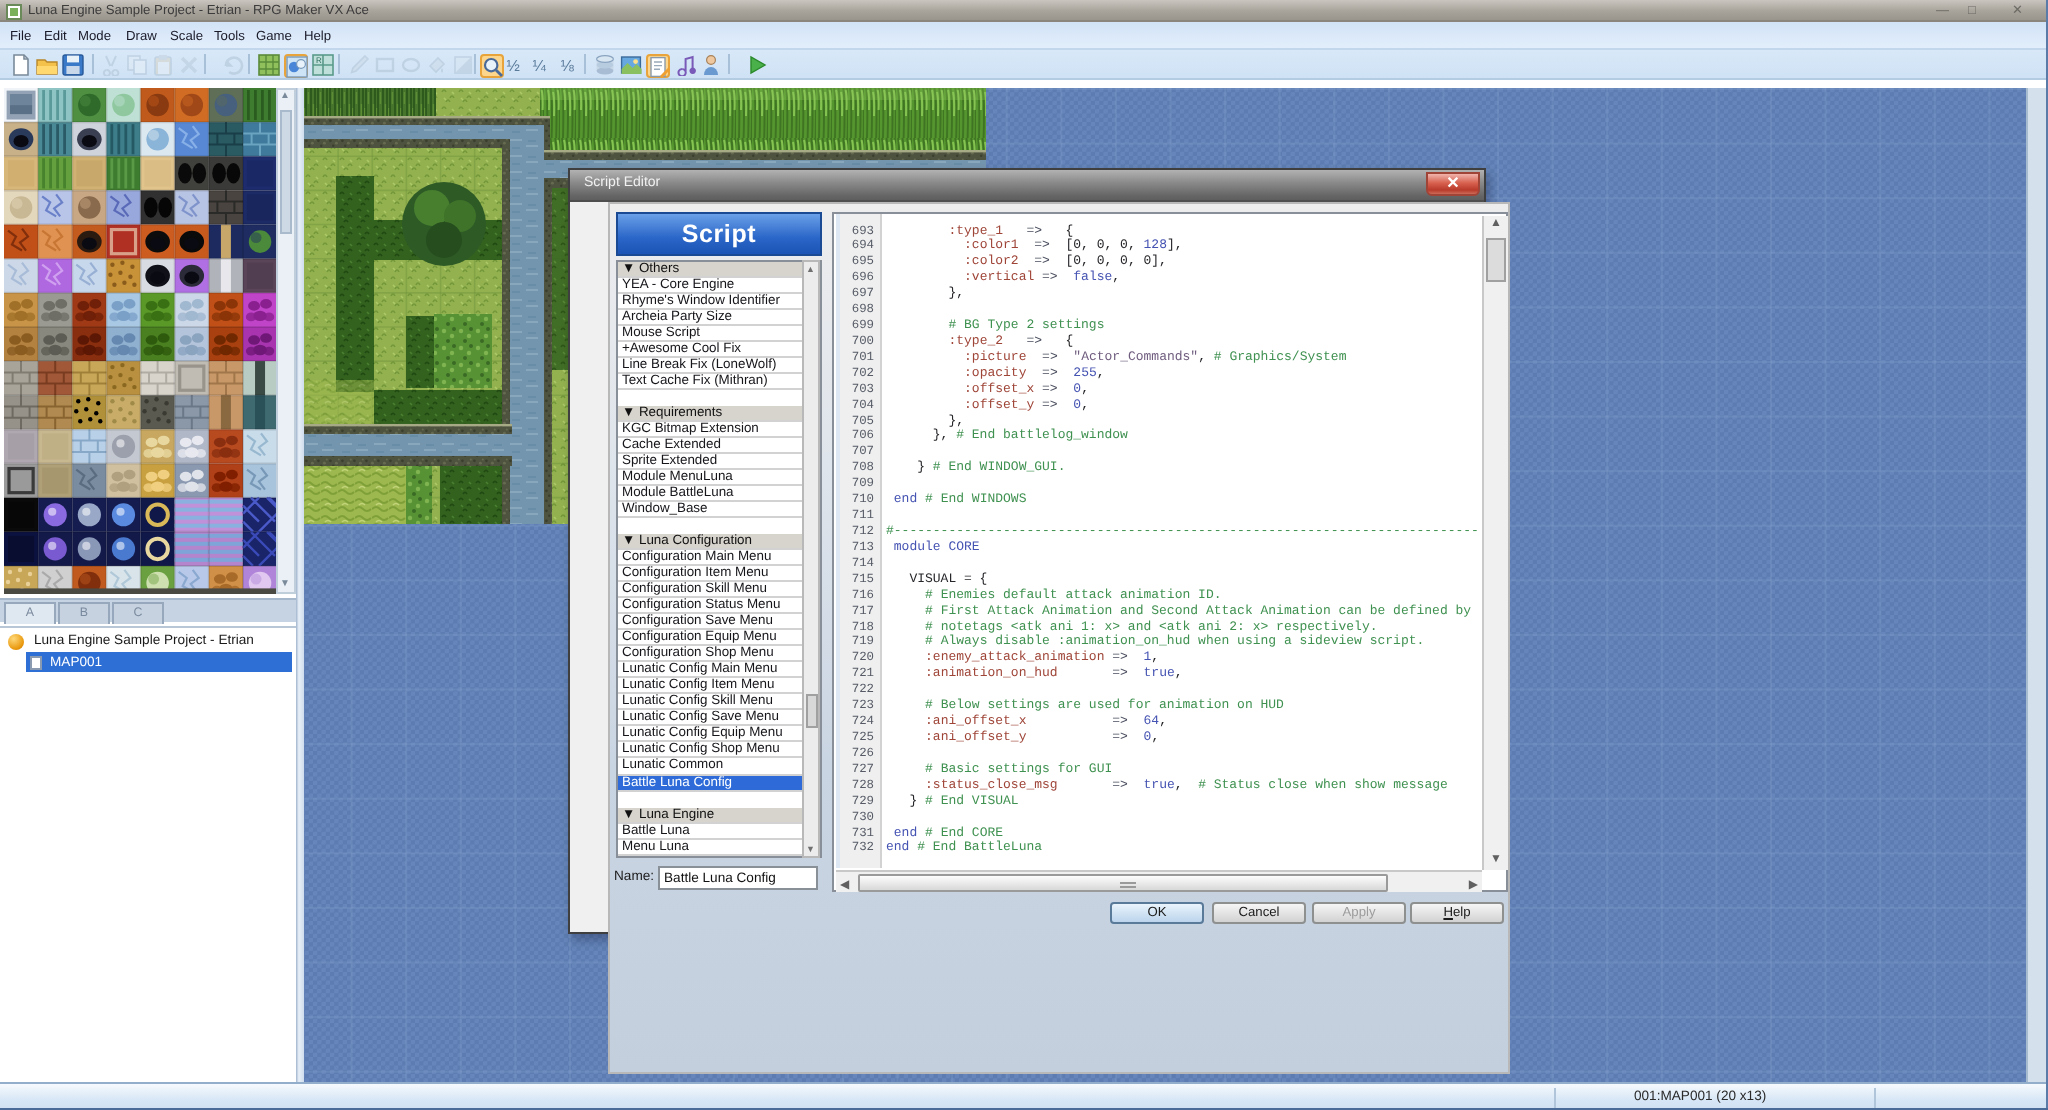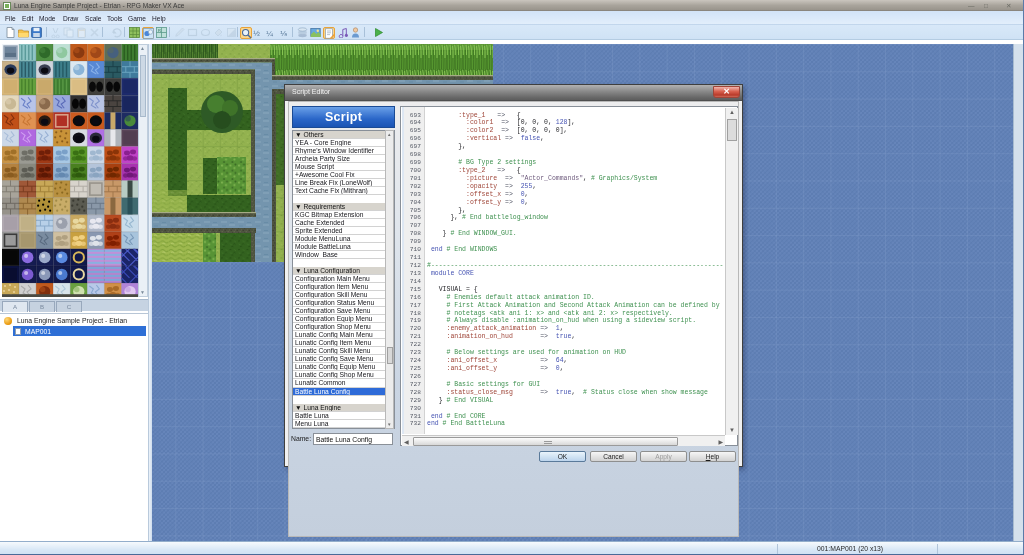--- a/index.html
+++ b/index.html
@@ -46,21 +46,21 @@
 #sbar .sep{position:absolute;top:2px;width:1px;height:10px;background:#b0c4da}
 
 #dlg{position:absolute;left:284px;top:84px;width:459px;height:383px;
  border:1px solid #3f3f3f;background:#f0f0f0;box-shadow:2px 3px 5px rgba(0,0,30,0.28)}
 #dlg-title{position:absolute;left:0;top:0;width:457px;height:16px;
  background:linear-gradient(#b2b2b2,#8a8a8a 42%,#666666 85%,#5e5e5e);border-bottom:1px solid #4e4e4e}
 #dlg-title .tx{position:absolute;left:7px;top:3px;font-size:7px;color:#f2f2f2}
 #xbtn{position:absolute;left:428px;top:1px;width:27px;height:12px;border-radius:0 0 3px 3px;
  background:linear-gradient(#f0b4ac,#d8604e 45%,#b83a2a 80%,#cc6a58);border:1px solid #a04438;
  color:#fff;font-size:8px;line-height:10px;text-align:center;font-weight:bold}
-#dlg-body{position:absolute;left:3px;top:16px;width:451px;height:436px;background:linear-gradient(#ededee,#dfe5ec 30%,#cad5e3 65%,#c4cfdd);border:1px solid #b8b8b8}
+#dlg-body{position:absolute;left:19px;top:16px;width:451px;height:436px;background:linear-gradient(#ededee,#dfe5ec 30%,#cad5e3 65%,#c4cfdd);border:1px solid #b8b8b8}
 #shead{position:absolute;left:3px;top:4px;width:103px;height:22px;
  background:linear-gradient(#6aa0e8,#2a66c8 60%,#1b54b4);border:1px solid #1a4a94;
  color:#fff;font-size:12.5px;font-weight:bold;letter-spacing:0.3px;text-align:center;line-height:21px}
 #slist{position:absolute;left:3px;top:28px;width:103px;height:299px;background:#fff;border:1px solid #888f98;overflow:hidden}
 .lr{position:relative;height:8.02px;font-size:6.7px;line-height:8px;color:#15151a;padding-left:2px;
  border-bottom:0.5px solid #d2d2d2;background:#fff;white-space:nowrap;overflow:hidden}
 .lr.lh{background:#d7d4cd;color:#111}
 .lr.lb{border-bottom:none}
 .lr.ls{background:#2e6bd8;color:#fff}
 #slist-sb{position:absolute;left:96px;top:28px;width:9px;height:299px;background:#ececec;border:1px solid #b8b8b8}

